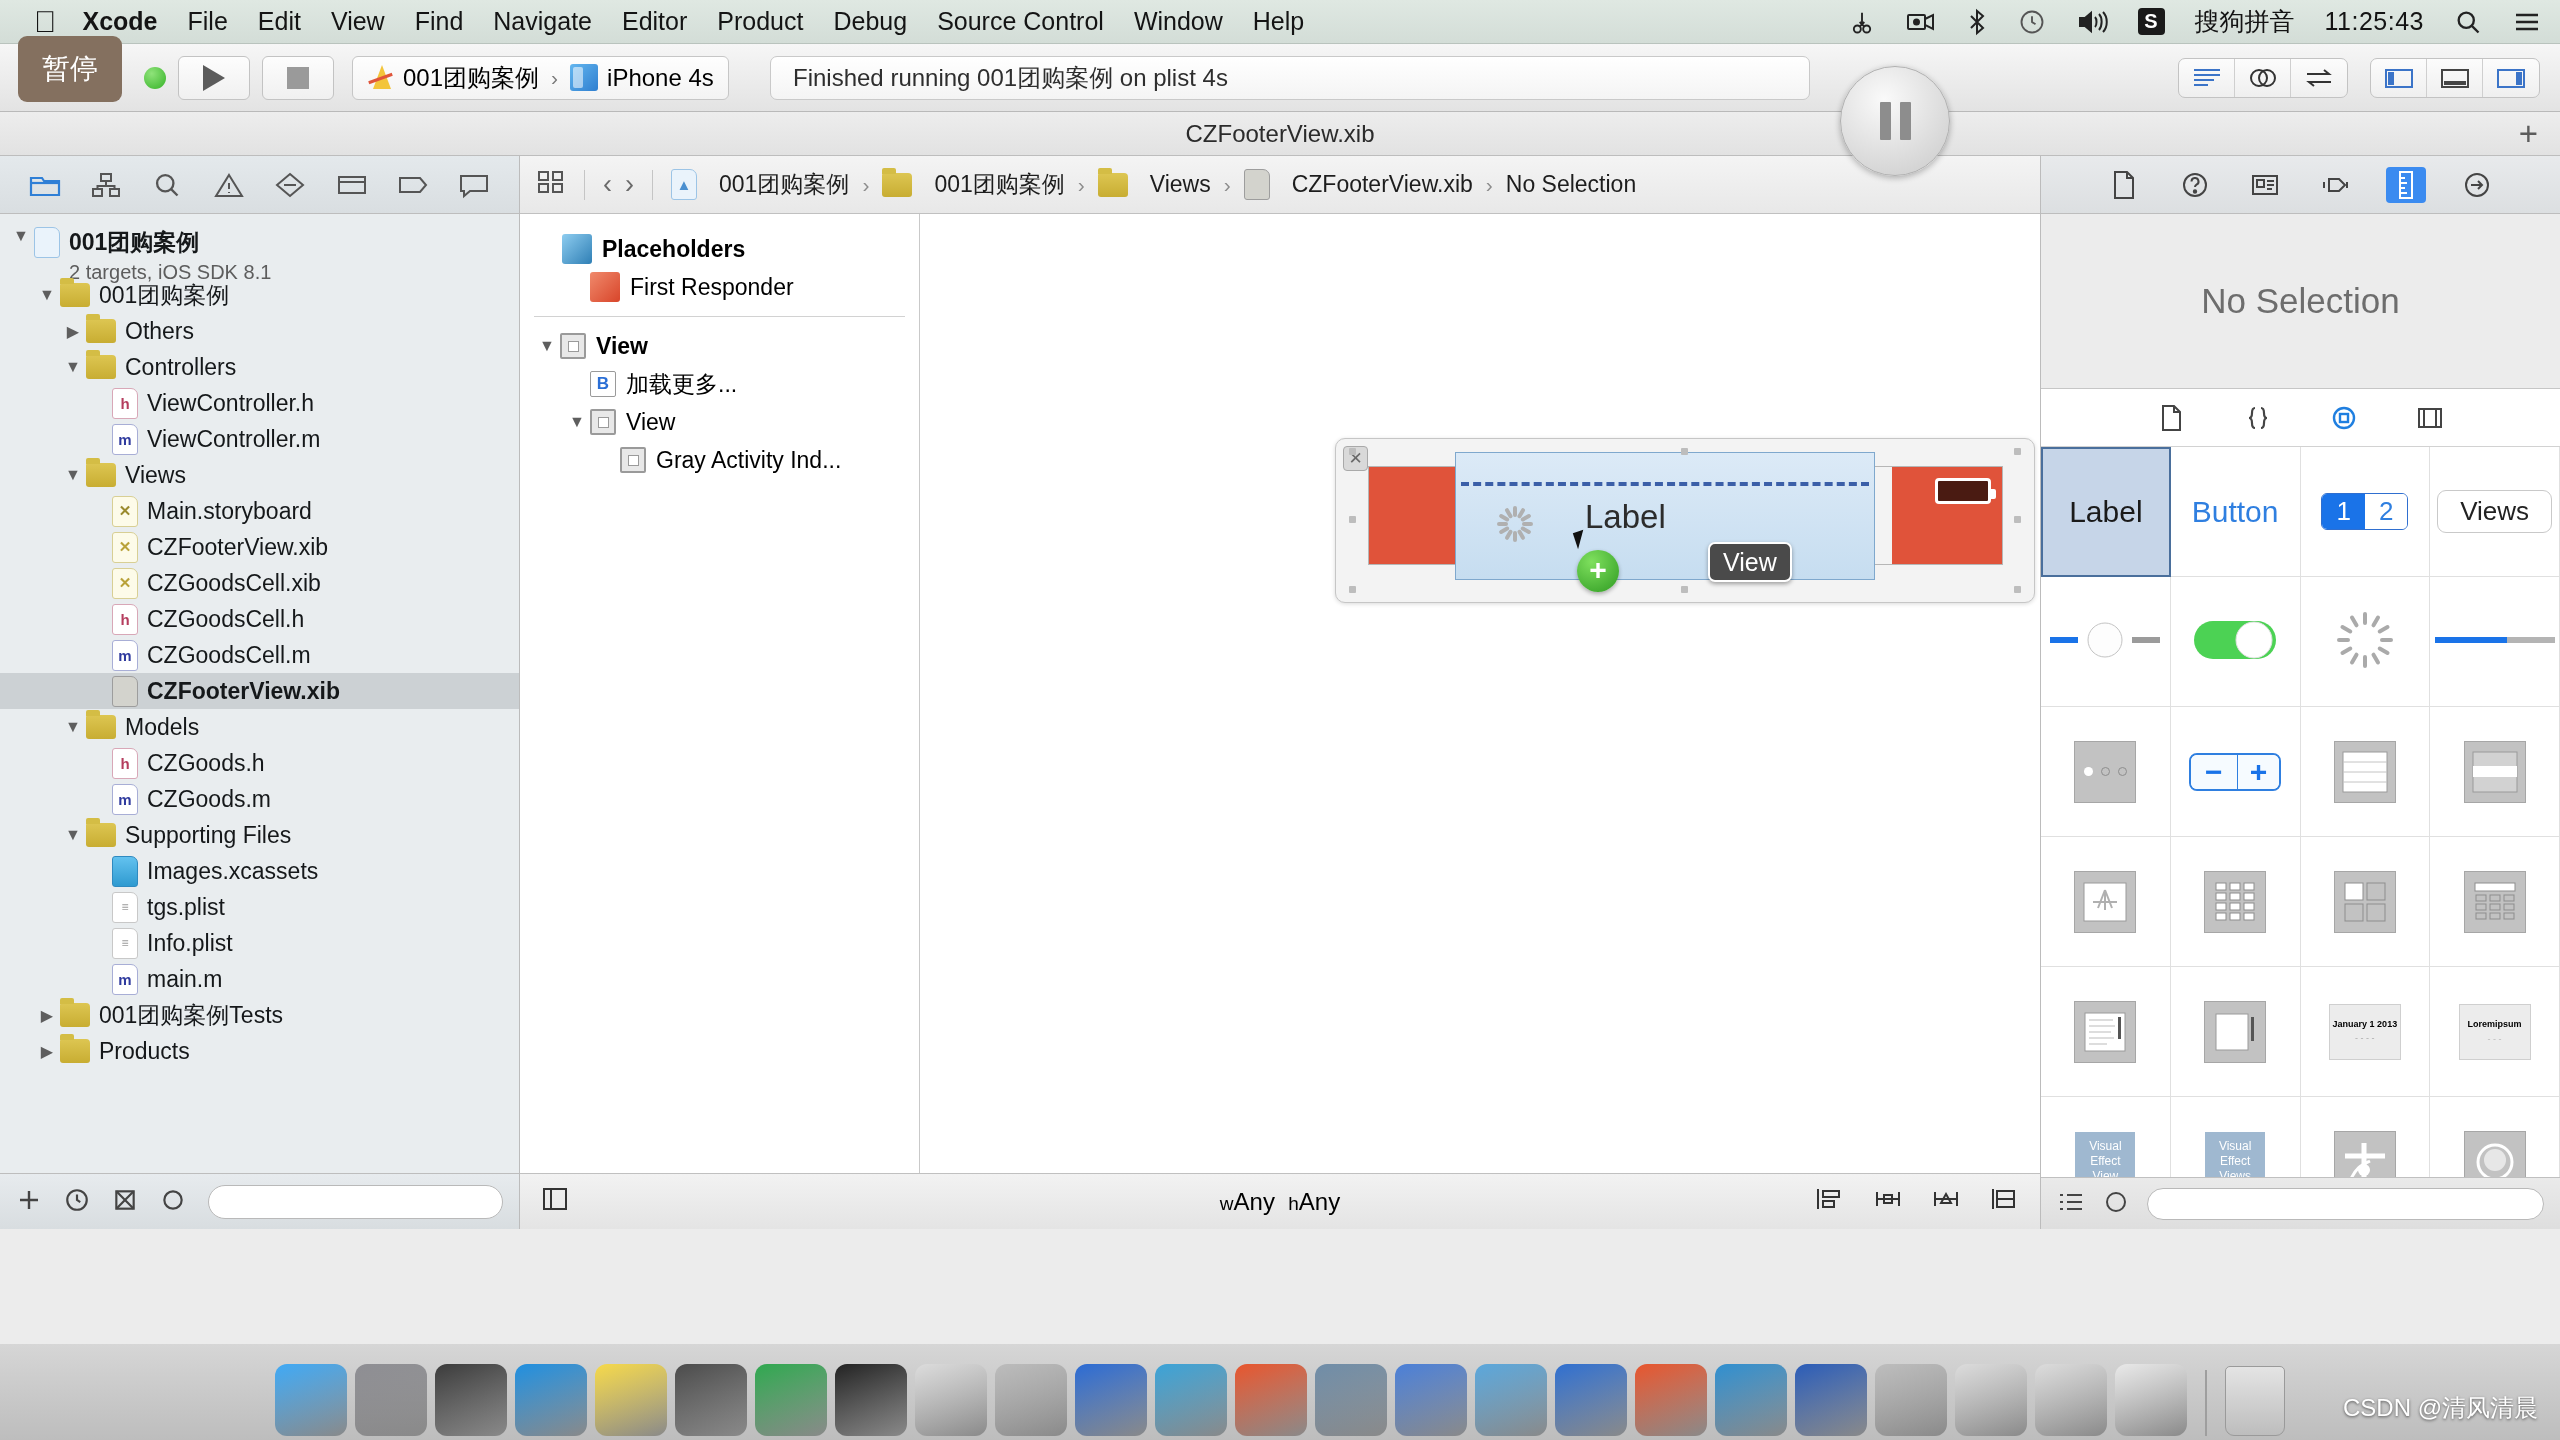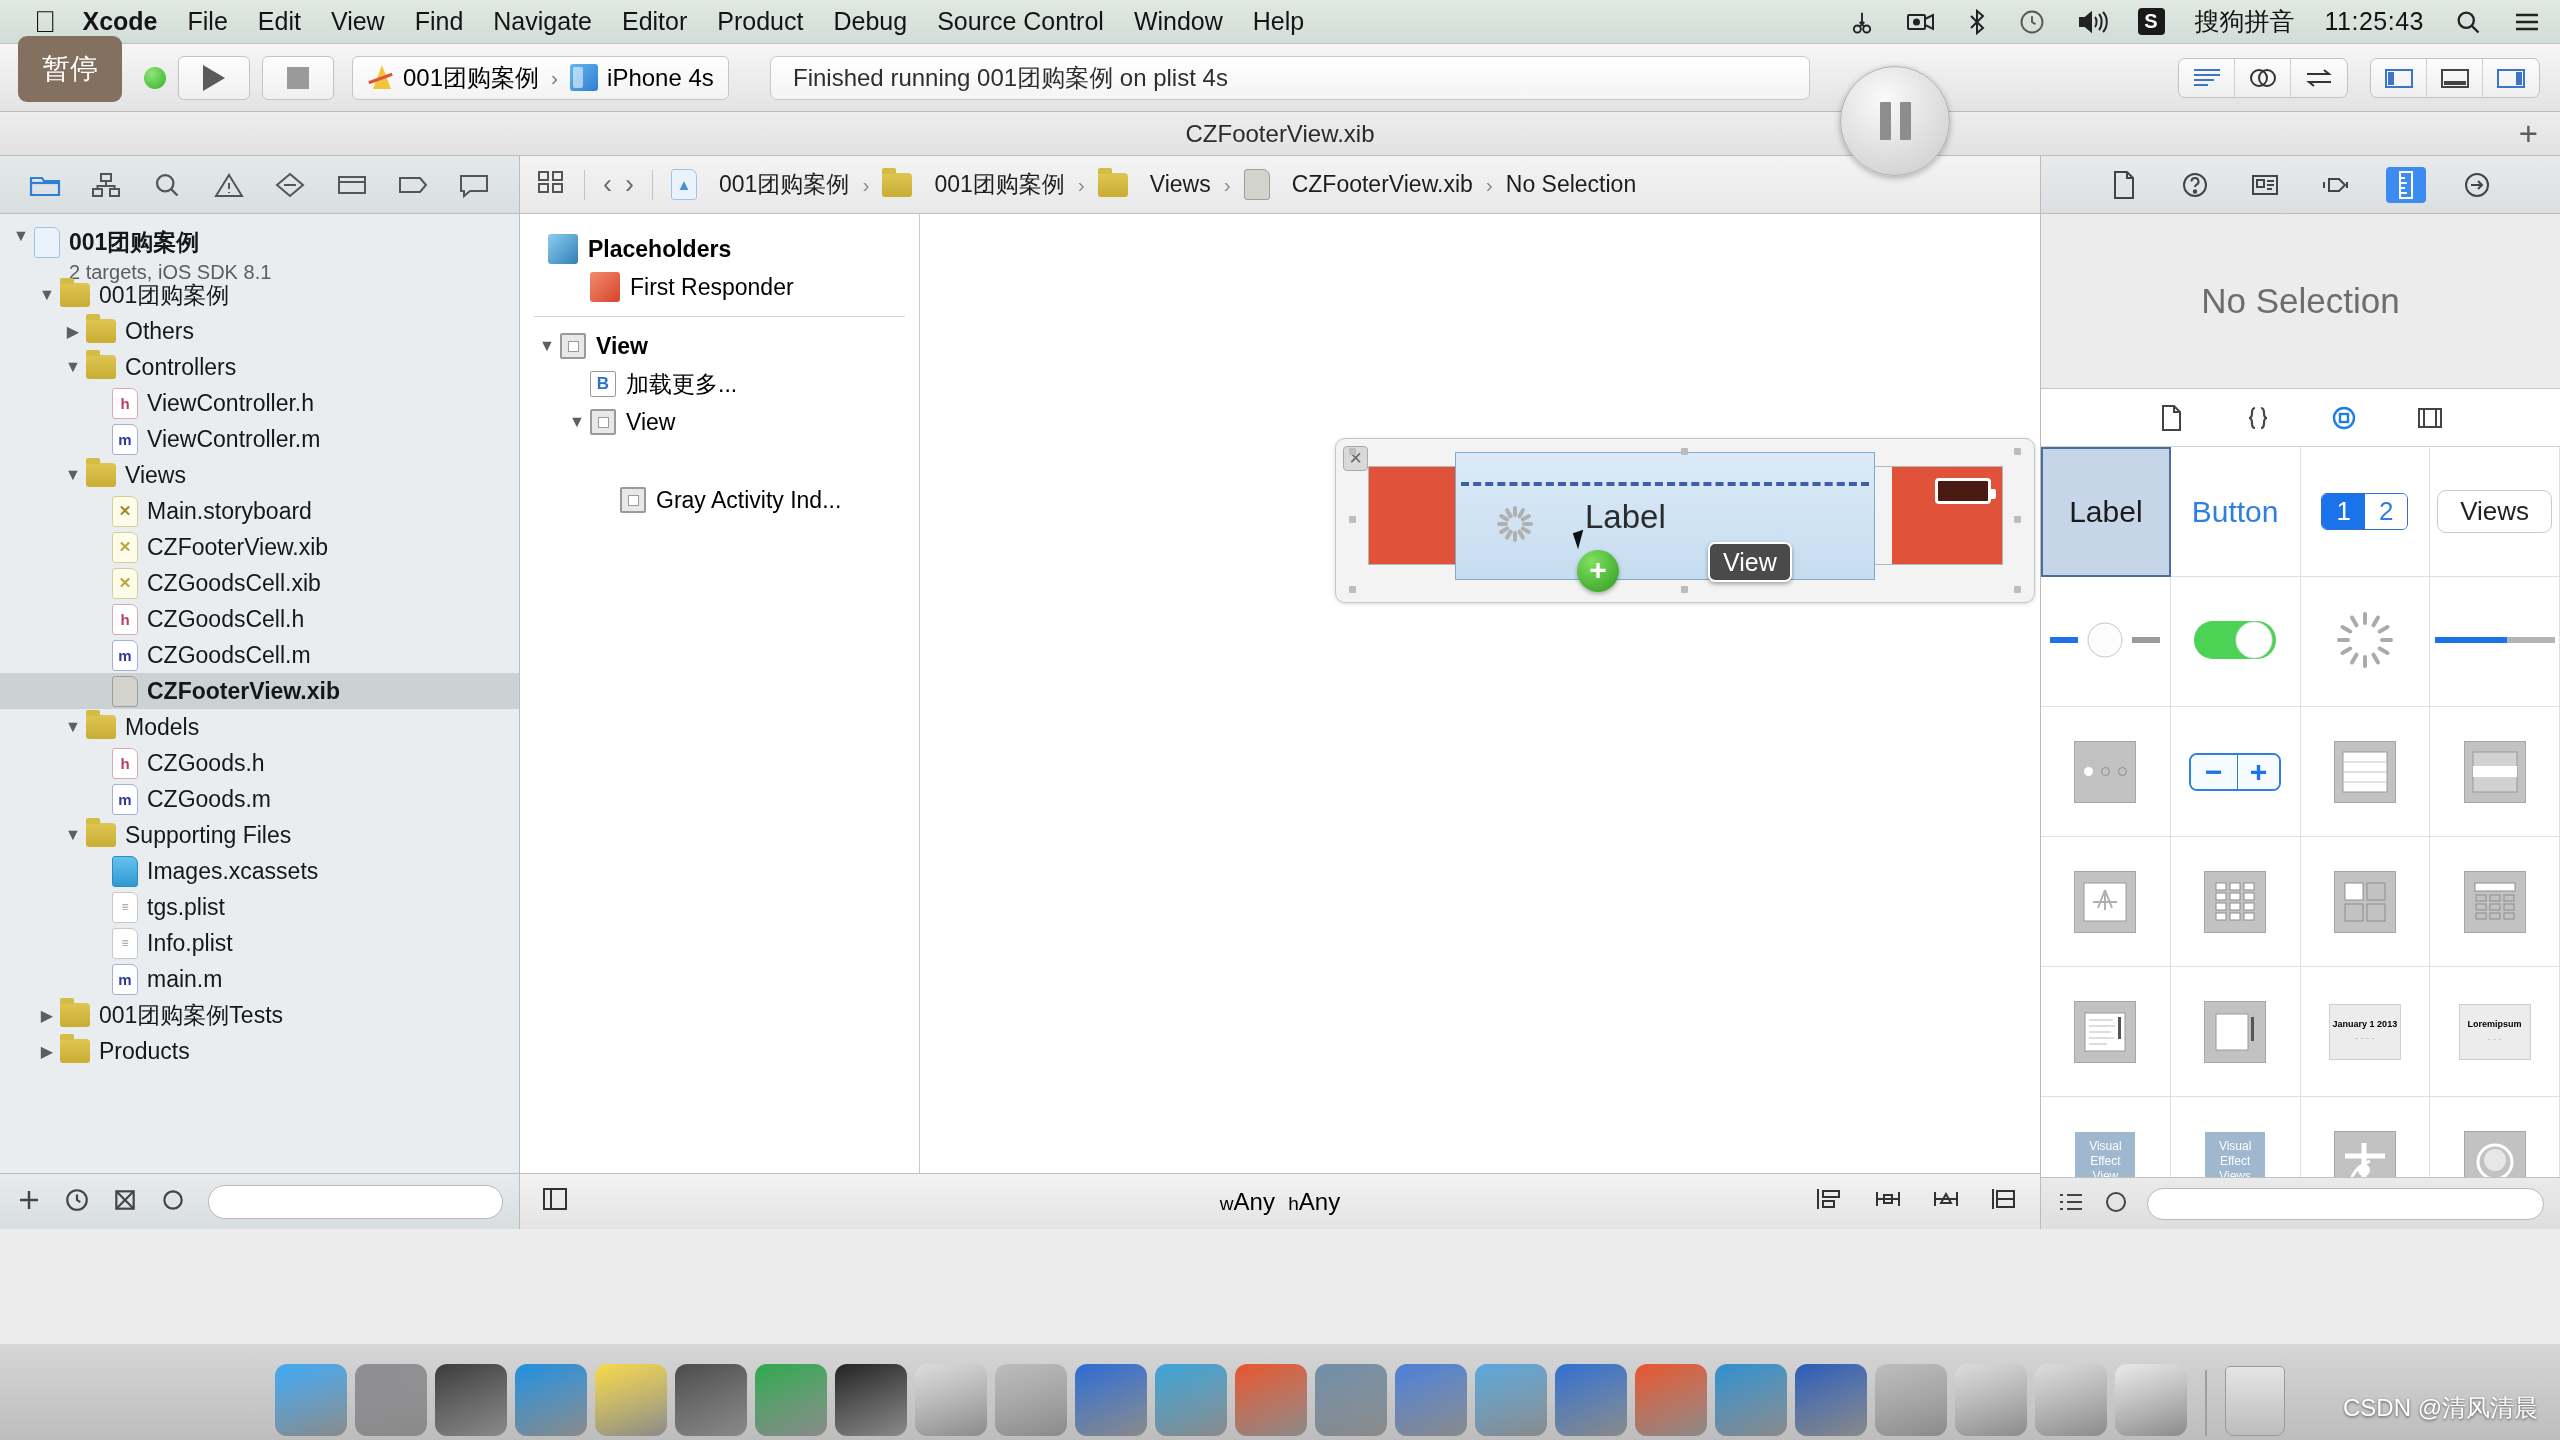--- a/index.html
+++ b/index.html
@@ -628,21 +628,21 @@
           <span class="fileico gray"></span>
           <span>CZFooterView.xib</span>
           <span class="crumbsep">›</span>
           <span>No Selection</span>
         </div>
 
         <div class="editbody">
 
           <div class="outline">
             <div id="outline-top">
-                <div class="row" style="padding-left: 2px; align-items: center;">
+                <div class="row" style="padding-left: 16px; align-items: center;">
                   <span class="tw empty"></span>
                   <span class="cube blue"></span>
                   <span class="bold">Placeholders</span>
                 </div>
                 <div class="row" style="padding-left: 44px;">
                   <span class="tw empty"></span>
                   <span class="cube red"></span>
                   <span>First Responder</span>
                 </div>
               </div>
@@ -660,21 +660,21 @@
                   <span class="bico">B</span>
                   <span>加载更多...</span>
                 </div>
                 <div class="row" style="padding-left: 44px;">
                   <span class="tw">▼</span>
                   <span class="vwico">
                     <i></i>
                   </span>
                   <span>View</span>
                 </div>
-                <div class="row" style="padding-left: 74px; margin-top: 40px;">
+                <div class="row" style="padding-left: 74px;">
                   <span class="tw empty"></span>
                   <span class="vwico">
                     <i></i>
                   </span>
                   <span>Gray Activity Ind...</span>
                 </div>
               </div>
           </div>
 
           <div class="canvas">

